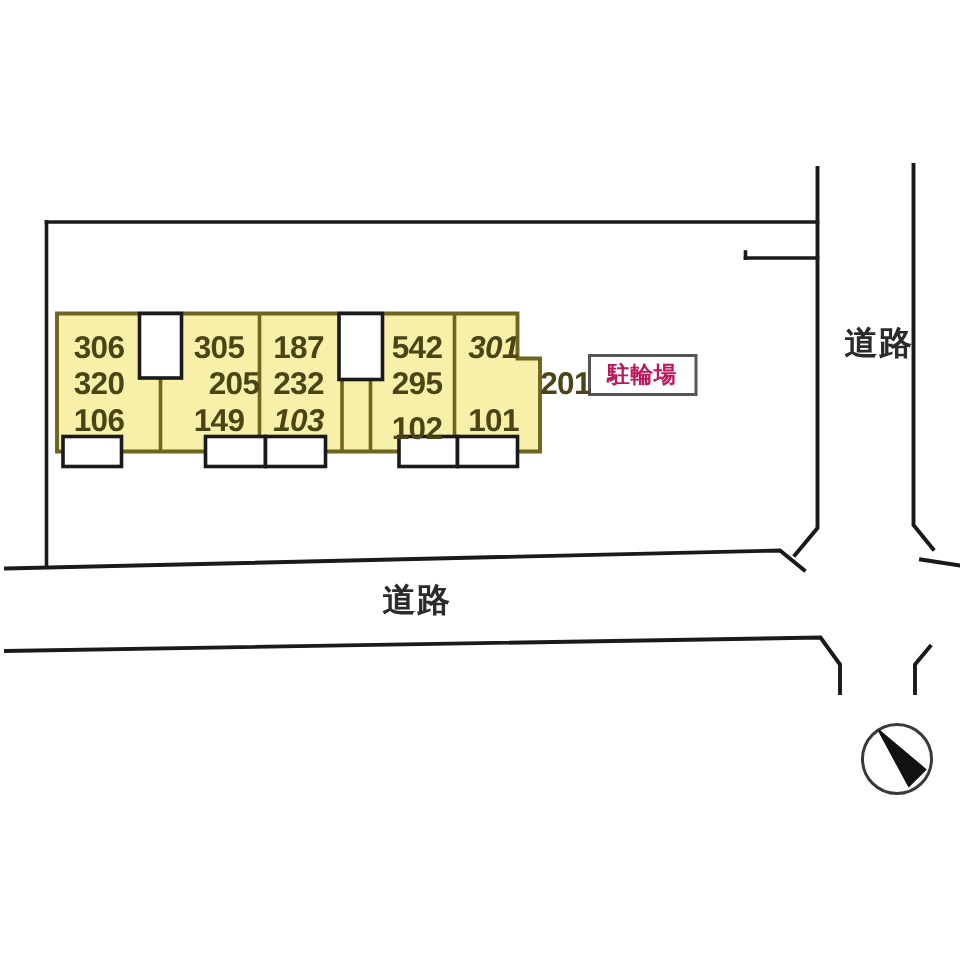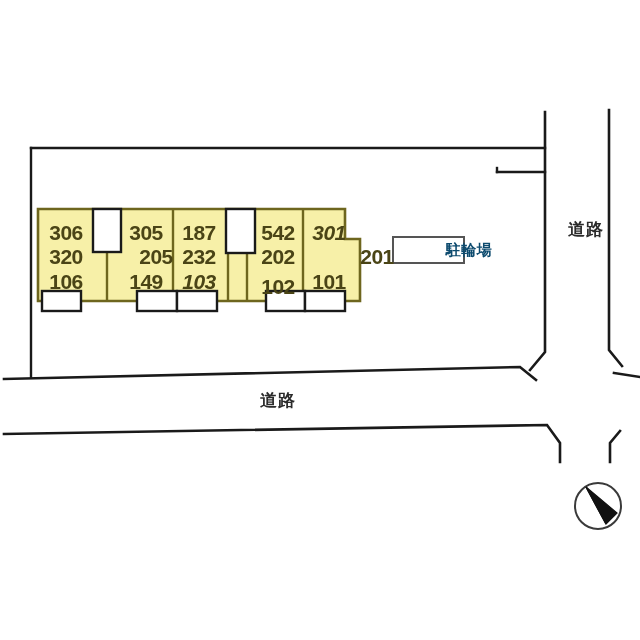--- a/index.html
+++ b/index.html
@@ -35,36 +35,35 @@
     letter-spacing: -0.5px;
     white-space: nowrap;
     text-align: center;
     transform: translate(-50%, -50%);
     pointer-events: none;
   }
   .road-label {
     position: absolute;
     font-family: "Liberation Sans", "DejaVu Sans", sans-serif;
     font-weight: bold;
-    font-size: 17px;
+    font-size: 22px;
     color: #2b2b2b;
     white-space: nowrap;
     transform: translate(-50%, -50%);
     letter-spacing: 1px;
   }
   .facility-label {
     position: absolute;
     font-family: "Liberation Sans", "DejaVu Sans", sans-serif;
     font-weight: bold;
     font-size: 15px;
-    color: #0c4a6e;
+    color: #be185d;
     white-space: nowrap;
     transform: translate(-50%, -50%);
     letter-spacing: 0.5px;
-    margin-left: 41px;
   }
   .facility-box {
     position: absolute;
     box-sizing: border-box;
     border: 2px solid #555555;
     background: #ffffff;
   }
 </style>
 </head>
 <body>
@@ -154,20 +153,20 @@
 
   <div class="unit-label" style="left:146px; top:232px;">305</div>
   <div class="unit-label" style="left:156px; top:256px;">205</div>
   <div class="unit-label" style="left:146px; top:281px;">149</div>
 
   <div class="unit-label" style="left:199px; top:232px;">187</div>
   <div class="unit-label" style="left:199px; top:256px;">232</div>
   <div class="unit-label" style="left:199px; top:281px;font-style:italic;">103</div>
 
   <div class="unit-label" style="left:278px; top:232px;">542</div>
-  <div class="unit-label" style="left:278px; top:256px;">202</div>
+  <div class="unit-label" style="left:278px; top:256px;">295</div>
   <div class="unit-label" style="left:278px; top:286px;">102</div>
 
   <div class="unit-label" style="left:329px; top:232px;font-style:italic;">301</div>
   <div class="unit-label" style="left:329px; top:256px;margin-left:48px;">201</div>
   <div class="unit-label" style="left:329px; top:281px;">101</div>
 
 </div>
 
 </body></html>

